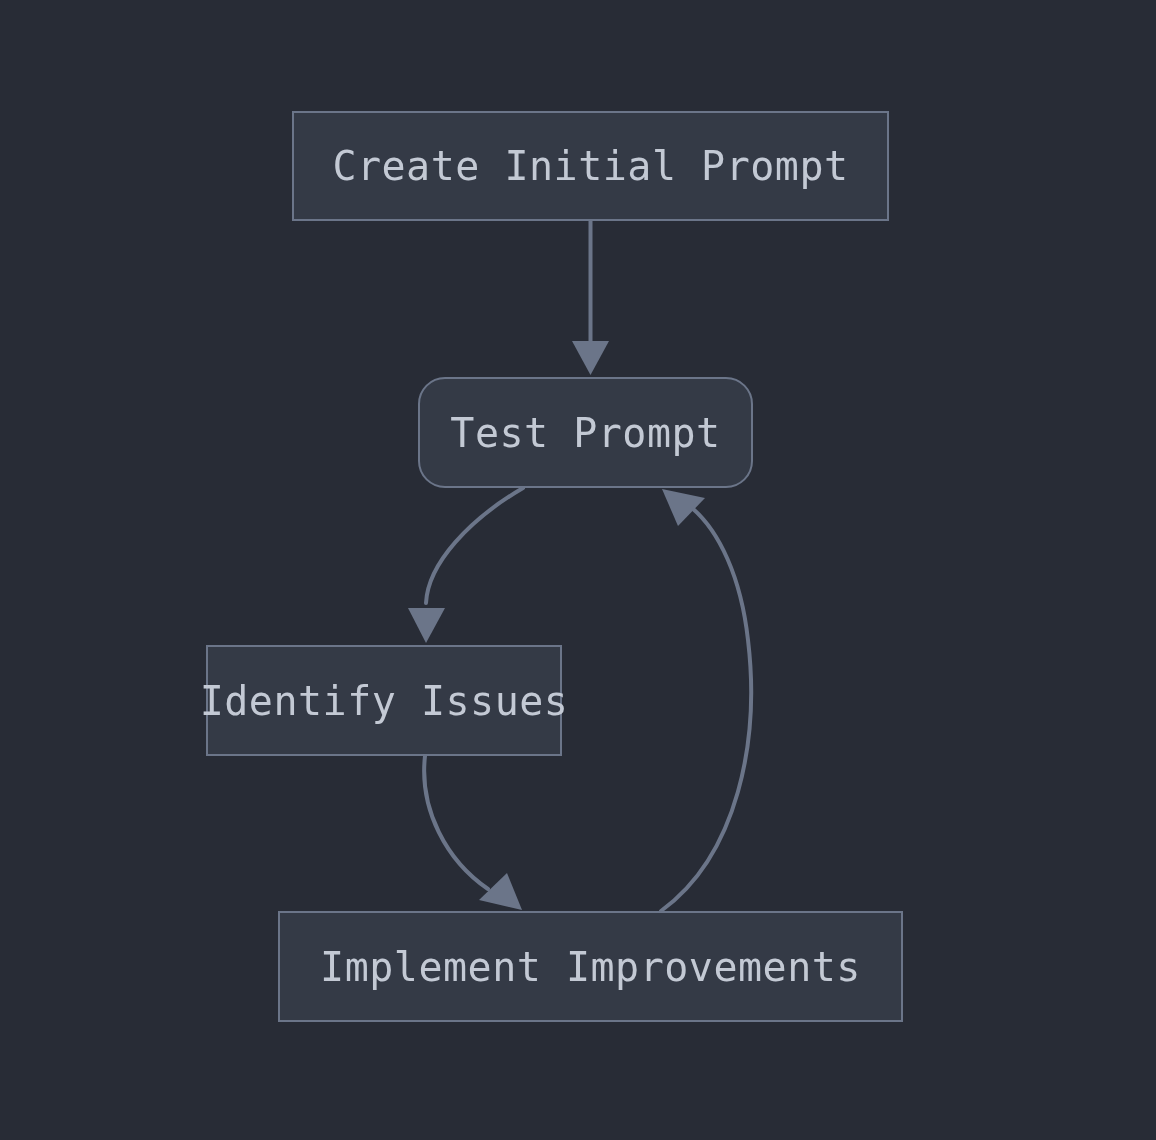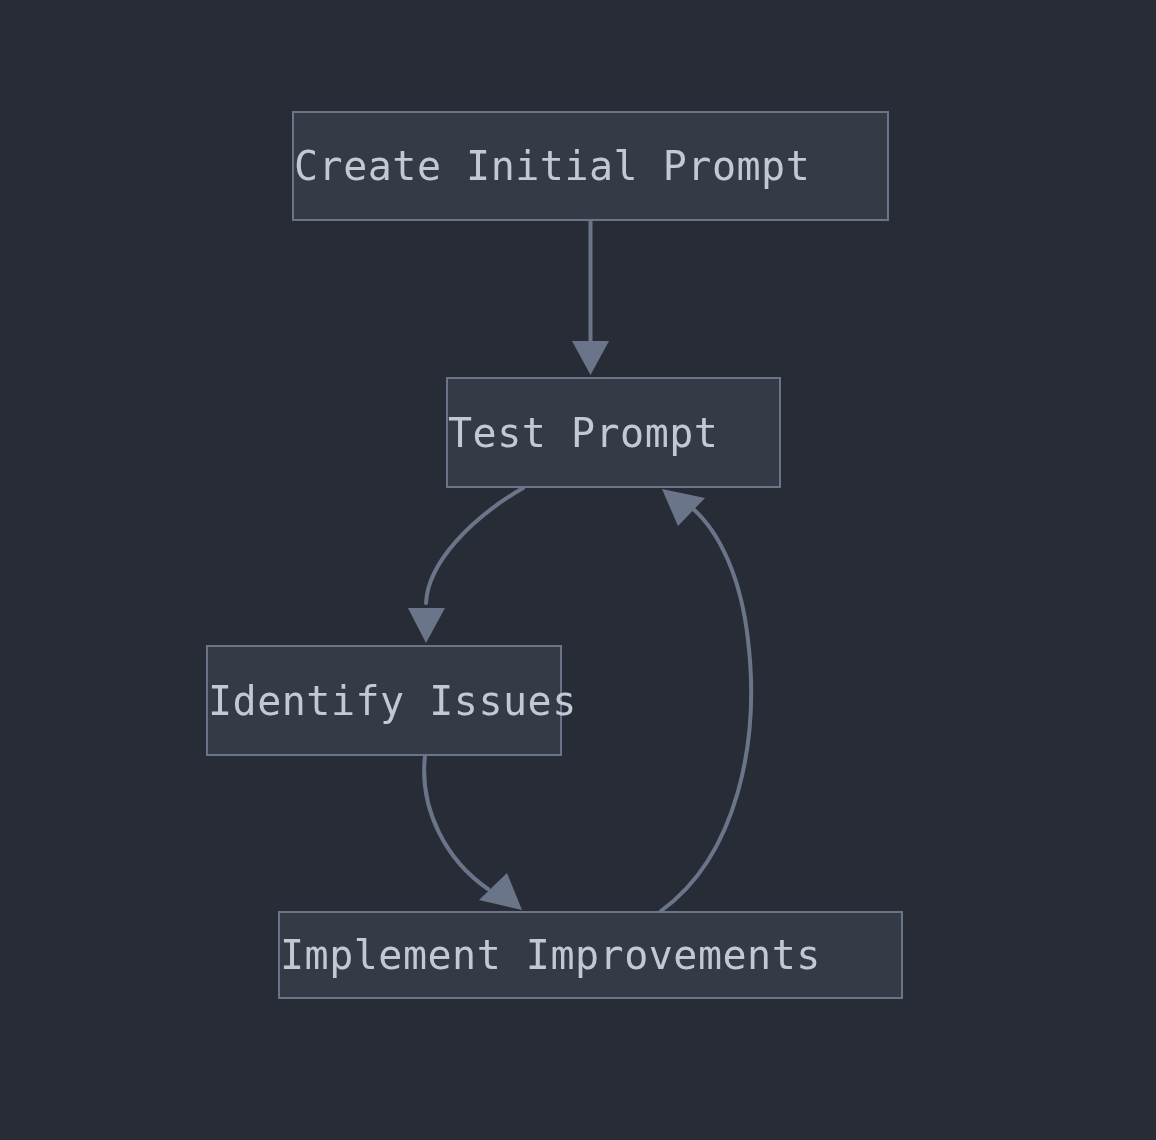--- a/index.html
+++ b/index.html
@@ -26,35 +26,36 @@
     width: 1156px;
     height: 1140px;
   }
   .node {
     position: absolute;
     box-sizing: border-box;
     background: #343a46;
     border: 2px solid #6b7589;
     display: flex;
     align-items: center;
+    justify-content: center;
     z-index: 2;
   }
   .node-label {
     color: #c3c9d4;
     font-family: "DejaVu Sans Mono", "Liberation Mono", monospace;
     font-size: 40px;
     font-weight: 400;
     letter-spacing: 0.5px;
     line-height: 1;
     white-space: pre;
   }
   #node-create-initial-prompt { left: 292px; top: 111px; width: 597px; height: 110px; }
-  #node-test-prompt          { left: 446px; top: 377px; width: 335px; height: 111px; }
+  #node-test-prompt          { left: 418px; top: 377px; width: 335px; height: 111px; border-radius: 27px; }
   #node-identify-issues      { left: 206px; top: 645px; width: 356px; height: 111px; }
-  #node-implement-improvements { left: 278px; top: 911px; width: 625px; height: 88px; }
+  #node-implement-improvements { left: 278px; top: 911px; width: 625px; height: 111px; }
 </style>
 </head>
 <body>
 
 <div id="diagram-root">
 
   <svg id="edge-layer" viewBox="0 0 1156 1140" width="1156" height="1140" xmlns="http://www.w3.org/2000/svg">
 
     <g>
       <path d="M 590.5 221 L 590.5 348" fill="none" stroke="#6b7589" stroke-width="4" stroke-linecap="butt"></path>

